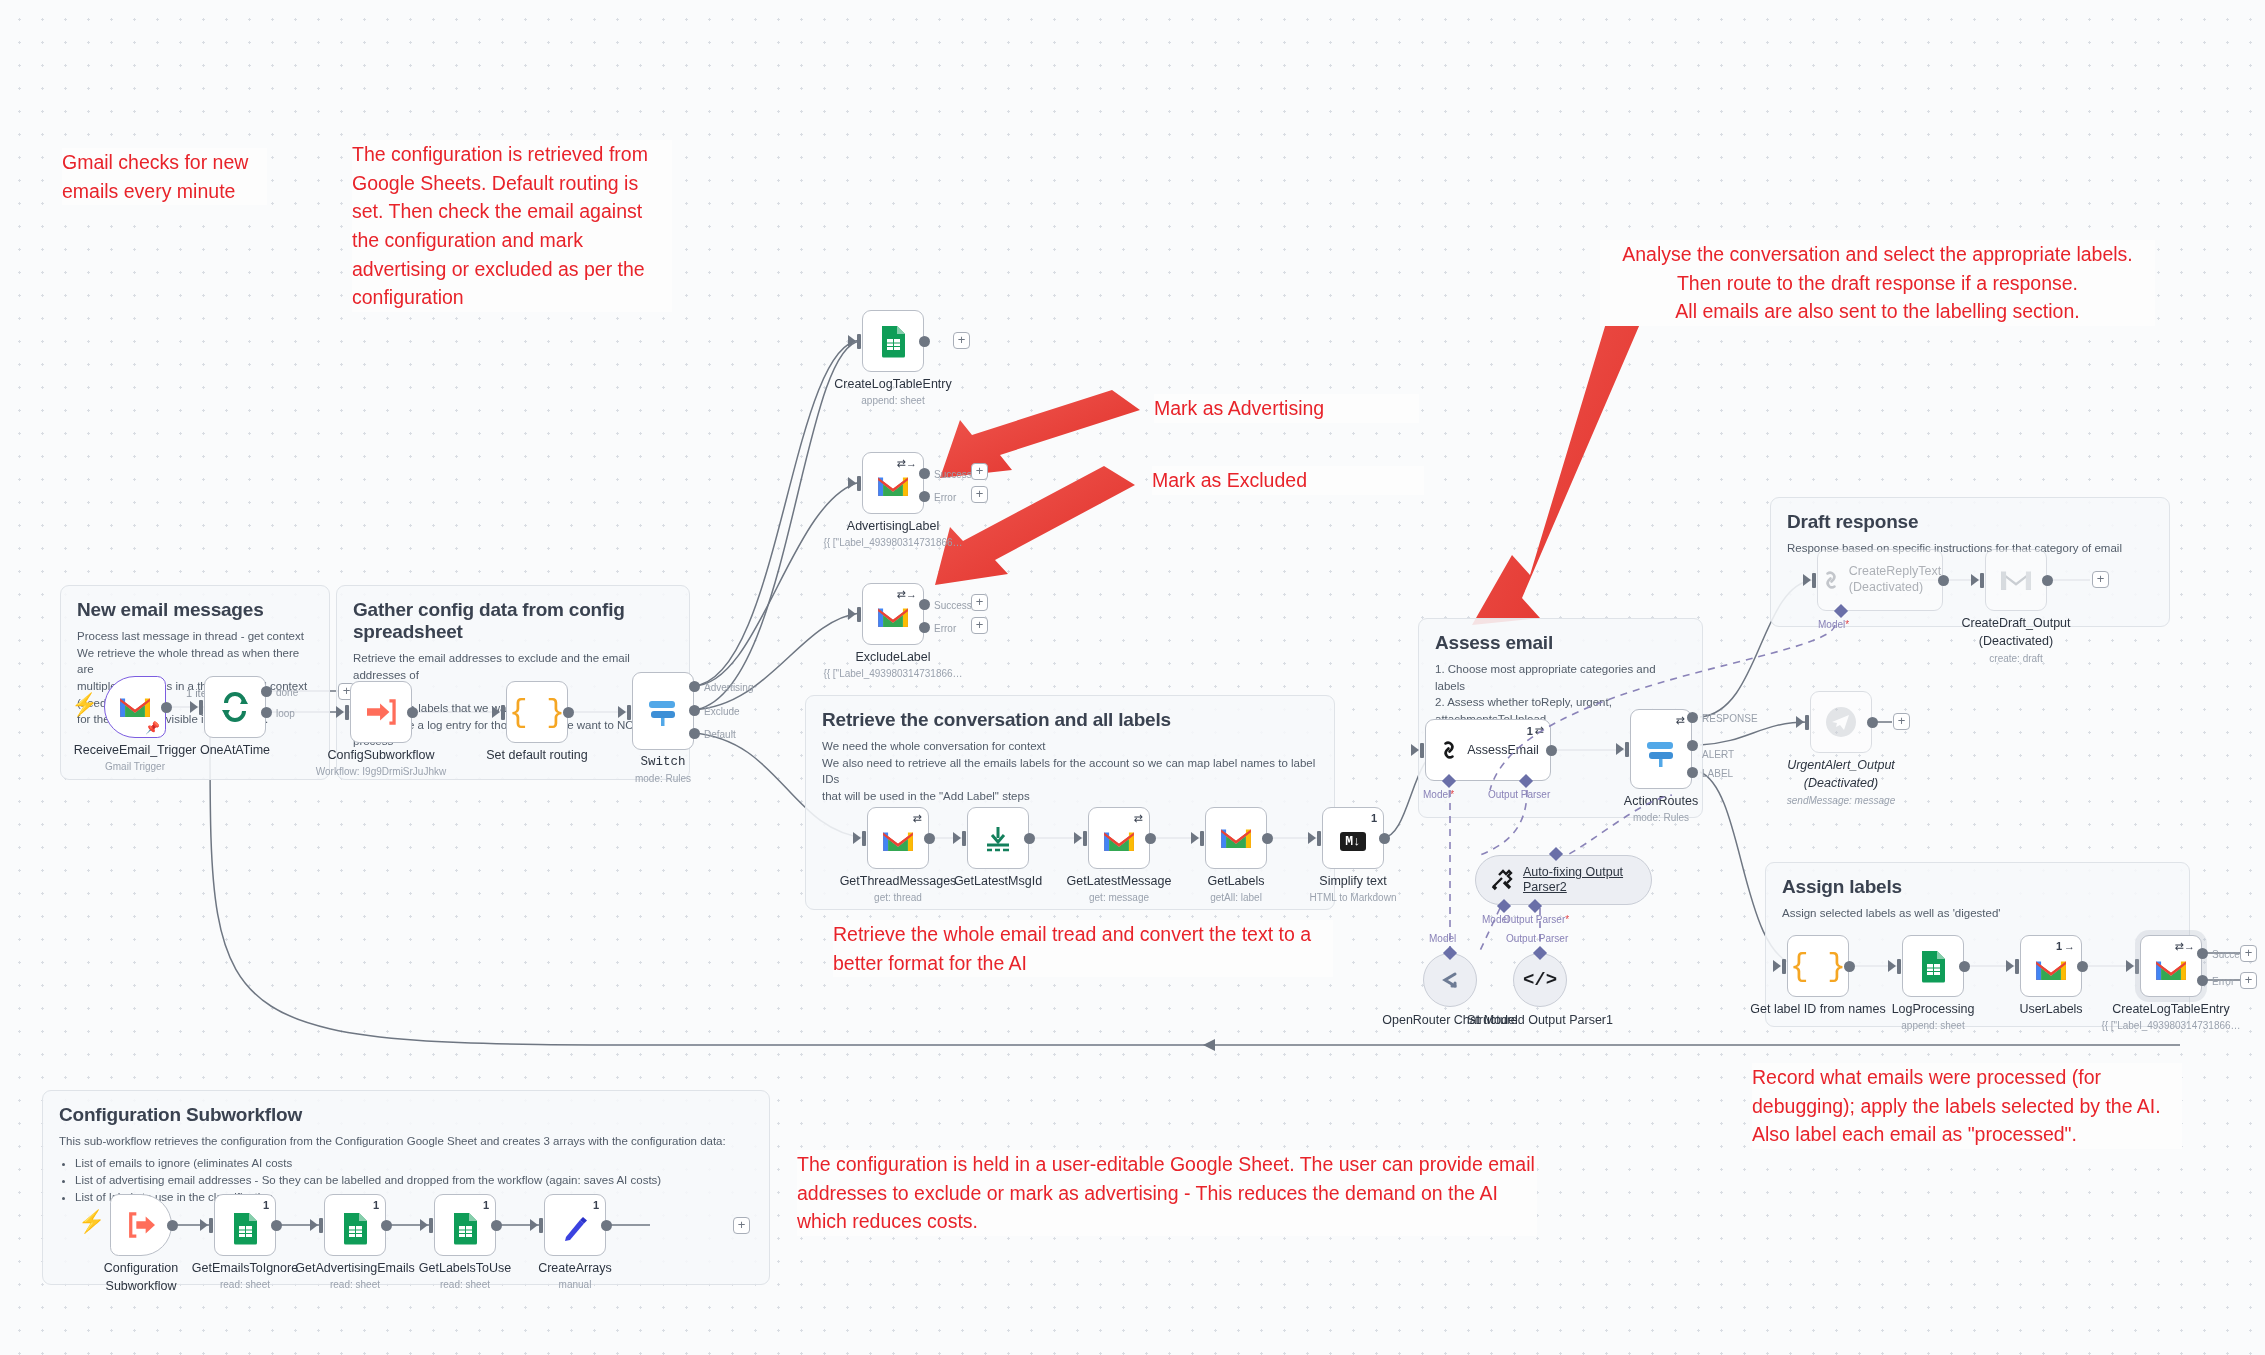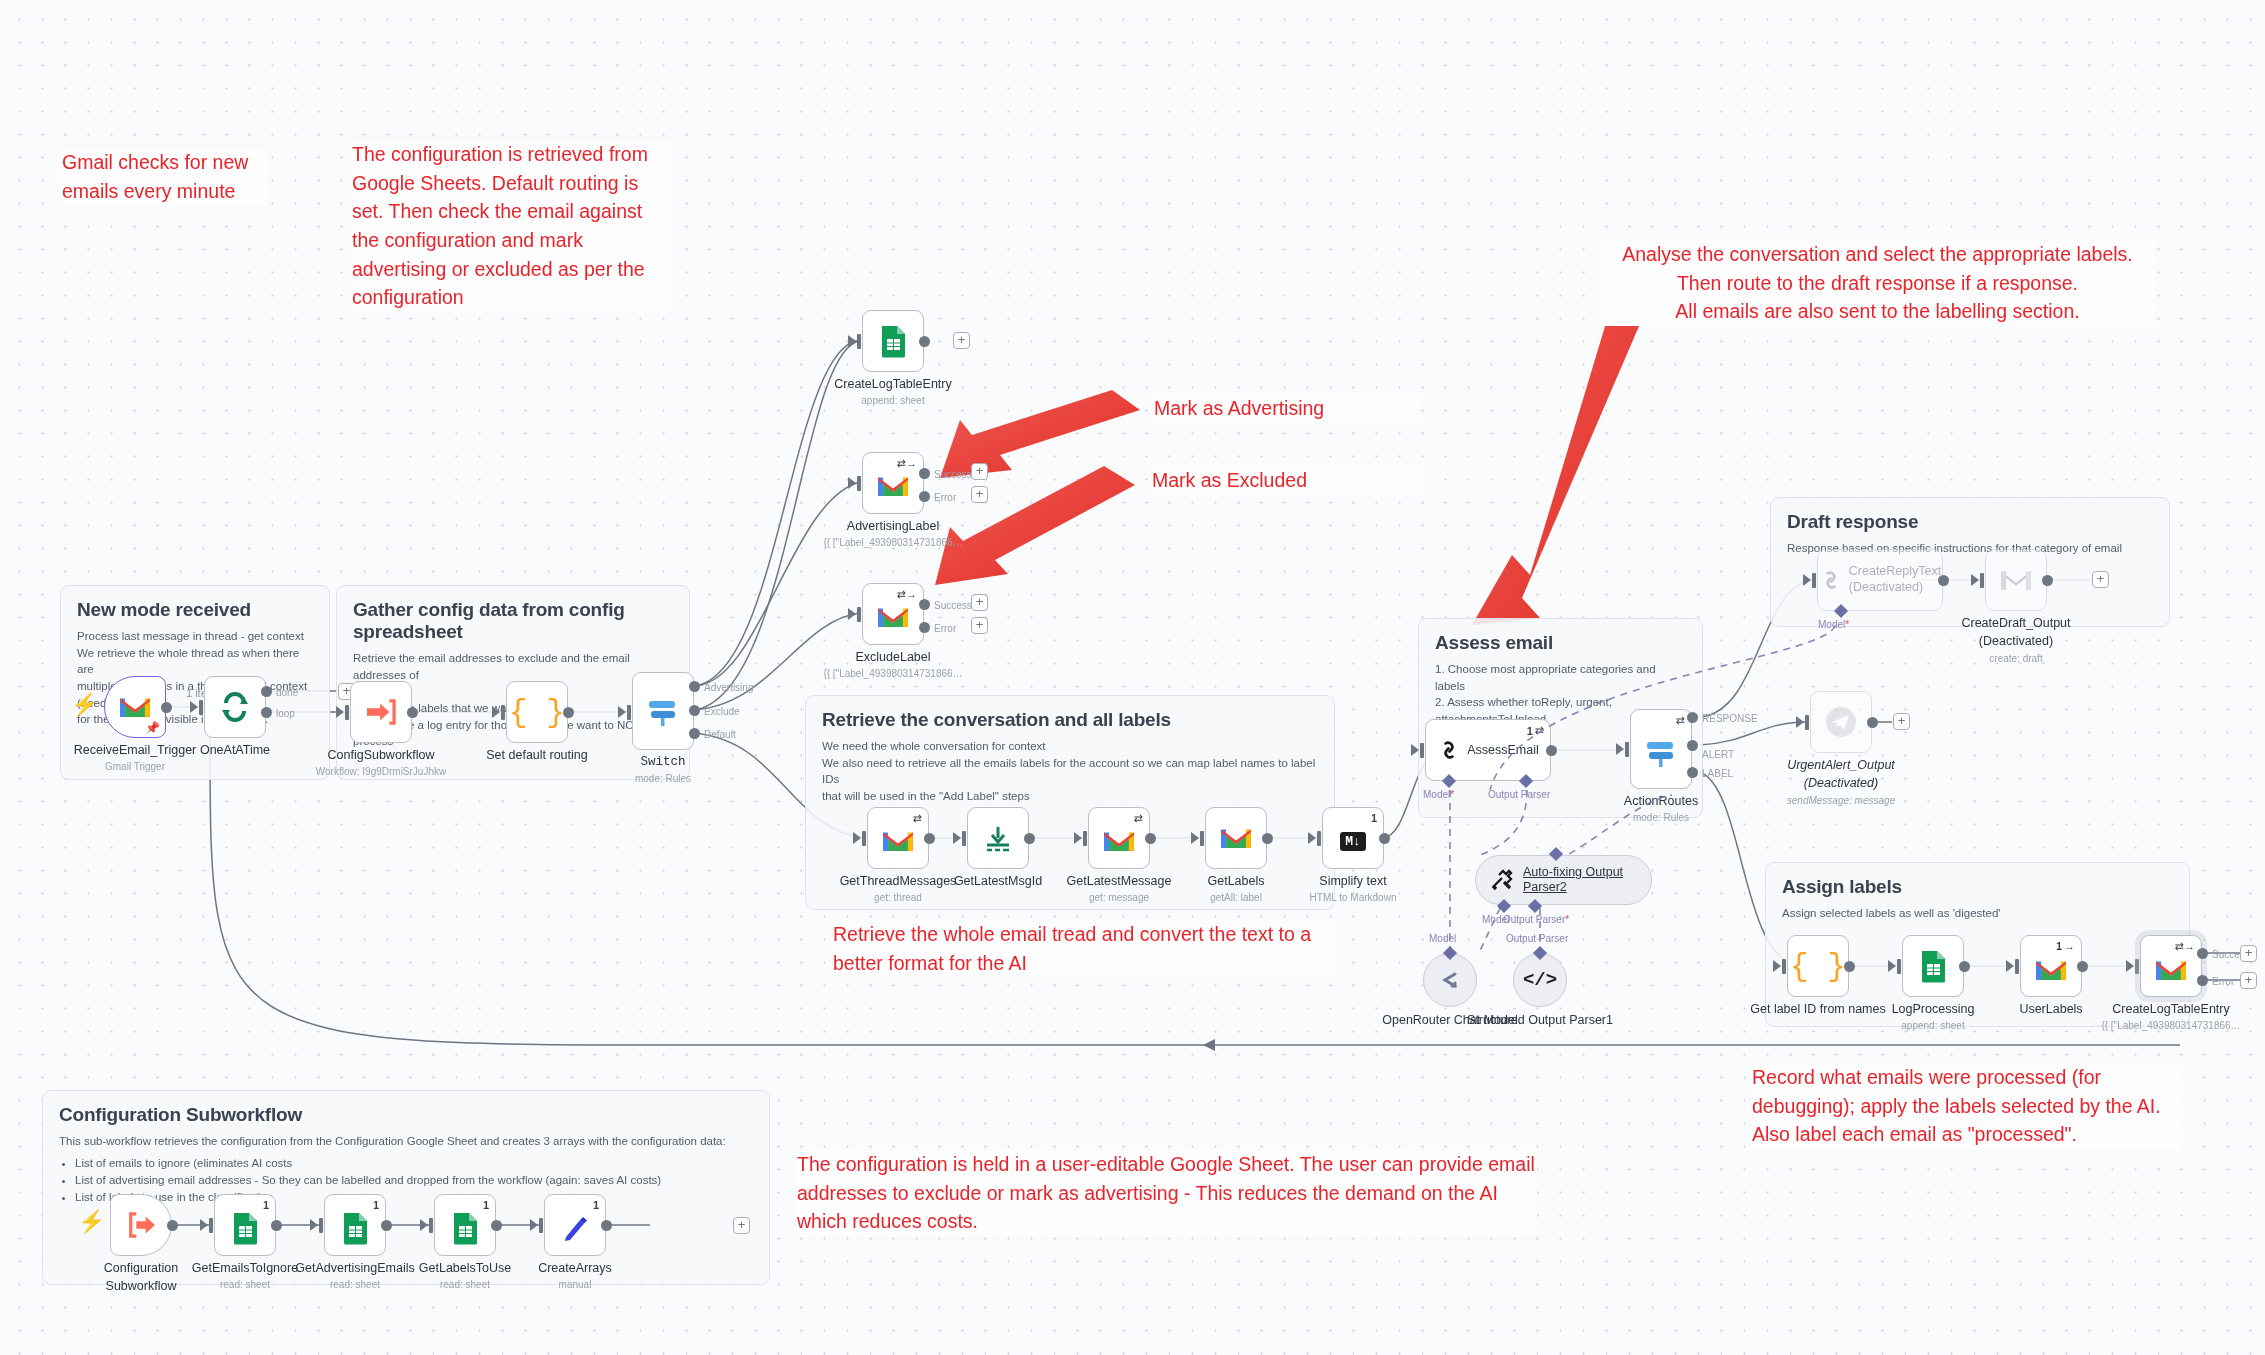--- a/index.html
+++ b/index.html
@@ -210,21 +210,21 @@
     <g>
       <path d="M1135,485 L995,560 L1008,574 L935,585 L950,527 L963,541 L1104,466 Z" fill="url(#rg)"></path>
     </g>
     <g>
       <path d="M1622,270 L1530,575 L1512,555 L1472,625 L1540,618 L1522,598 L1658,282 Z" fill="url(#rg)"></path>
     </g>
   </svg>
 
   <div class="group" style="left:60px; top:585px; width:270px; height:195px;">
     <div class="g-pad">
-      <div class="g-title">New mode received</div>
+      <div class="g-title">New email messages</div>
       <div class="g-sub">
         <div>Process last message in thread - get context</div>
         <div>We retrieve the whole thread as when there are</div>
         <div>multiple messages in a thread the full context (needed</div>
         <div>for the AI) is only visible in the thread.</div>
       </div>
     </div>
   </div>
 
   <div class="group" style="left:336px; top:585px; width:354px; height:195px;">

